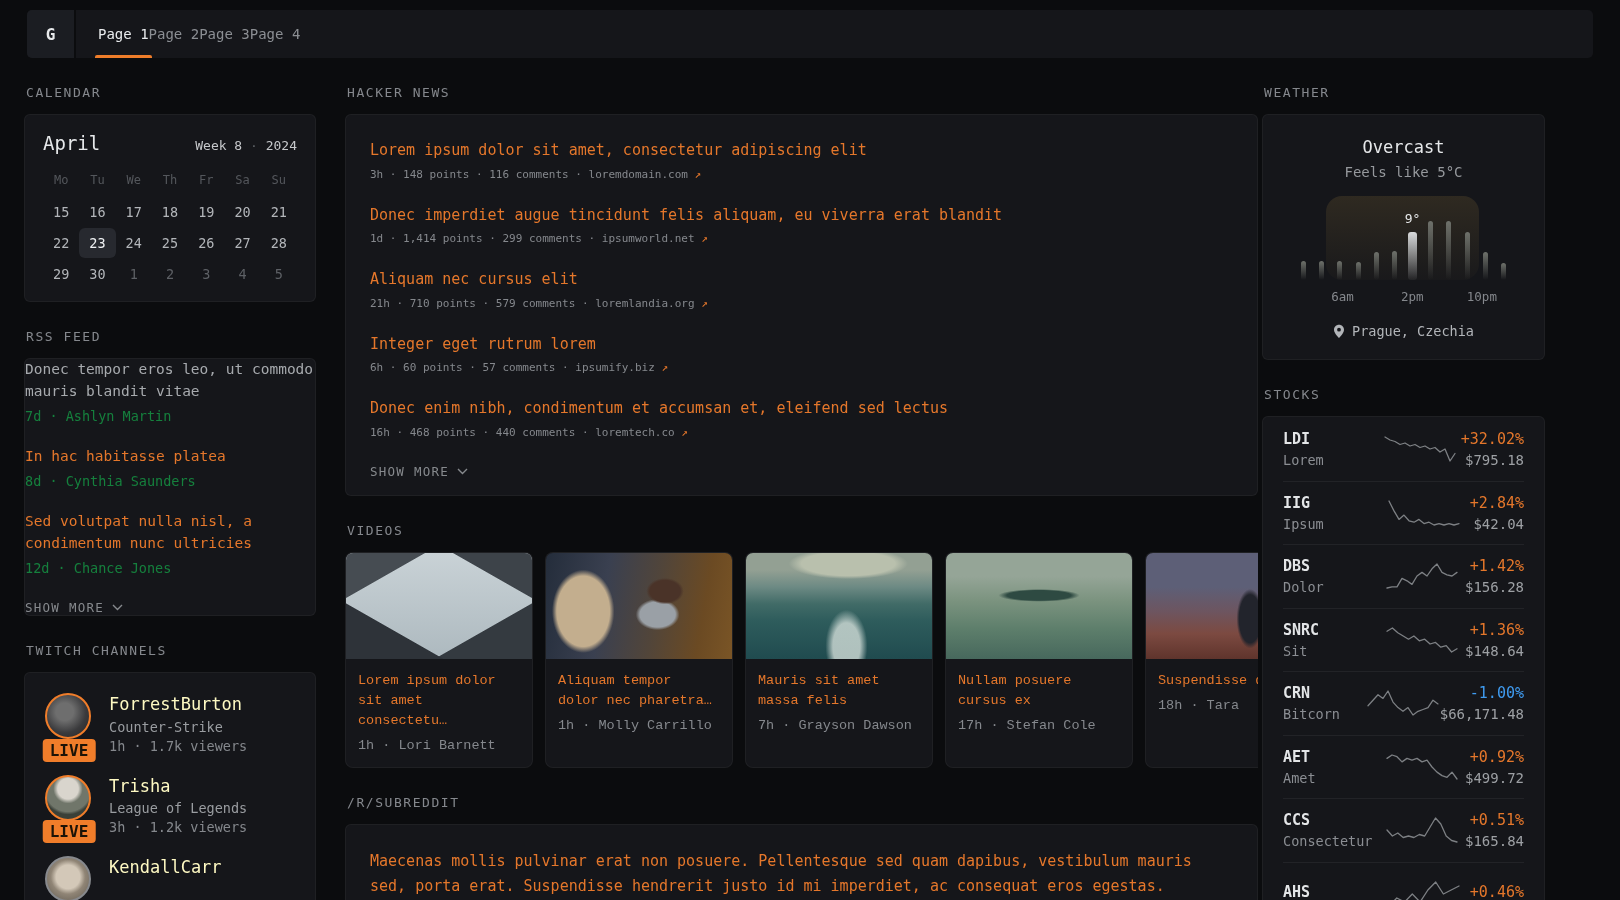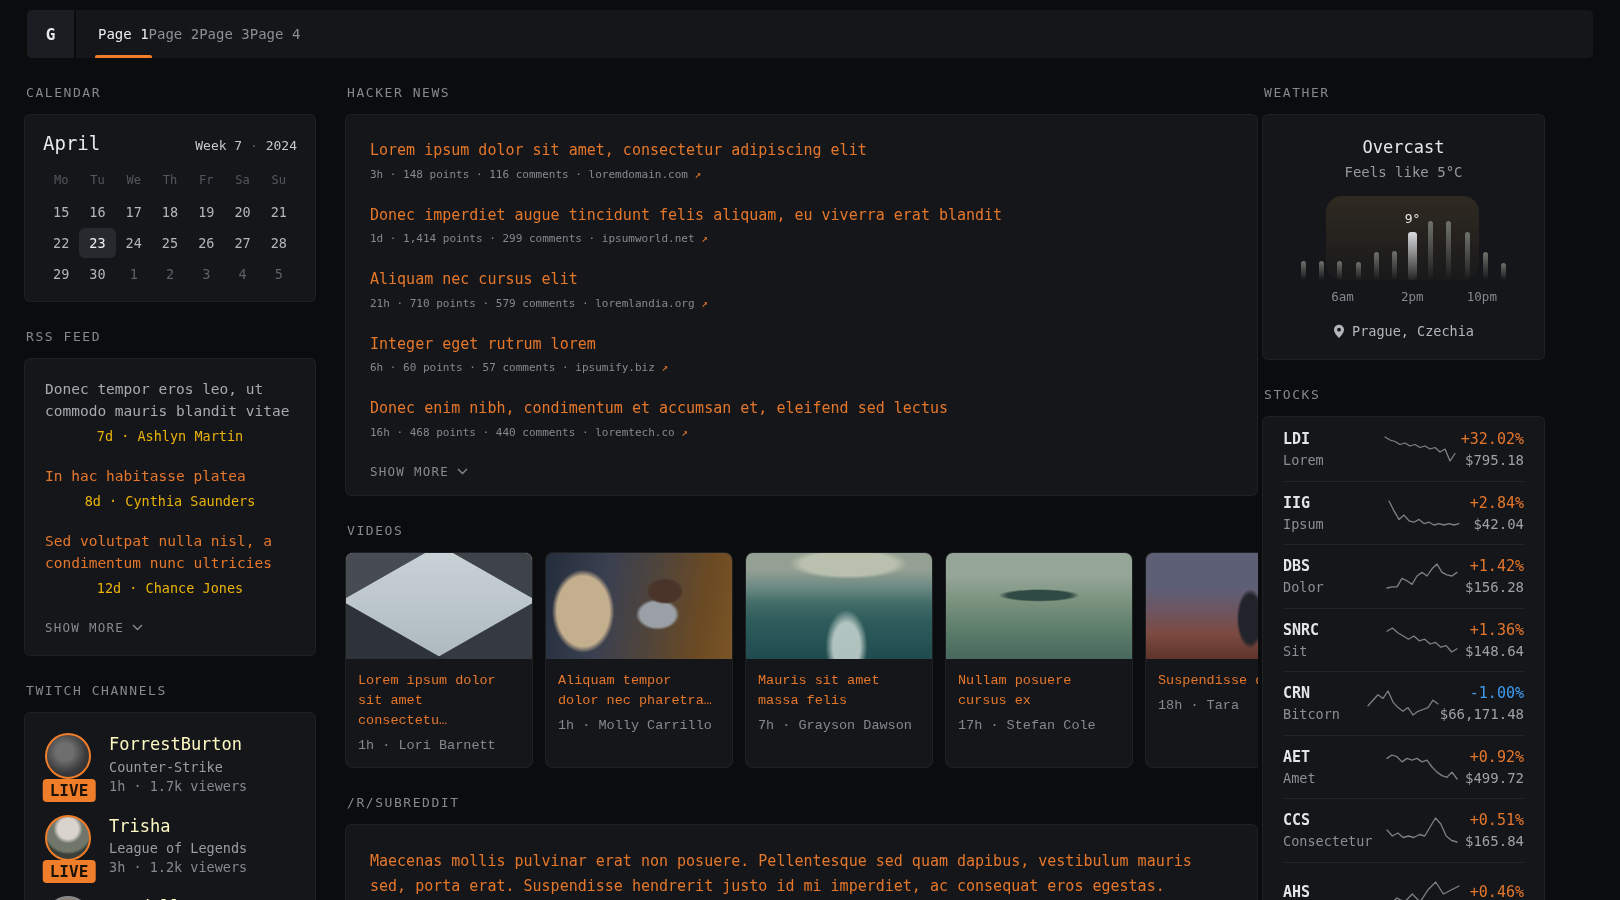--- a/index.html
+++ b/index.html
@@ -39,25 +39,25 @@
   .cal-month { font-size:19px; color:#e6e8ea; }
   .cal-week { font-size:13px; color:#c6c8cb; }
   .cal-week .sep { color:#5d6065; }
   .cal-grid { display:grid; grid-template-columns:repeat(7,1fr); text-align:center; row-gap:1px; }
   .cal-dow { color:#54575c; font-size:12px; padding:7px 0 9px; }
   .cal-day { color:#b3b6ba; font-size:13.5px; padding:7px 0; border-radius:6px; }
   .cal-day.dim { color:#5d6065; }
   .cal-day.selected { background:#27292f; color:#eef0f2; }
 
   
-  .feed-card { padding:20px; }
+  .feed-card { }
   .feed-item { margin-bottom:20px; }
   .feed-title { font-size:14.5px; line-height:1.5; color:#e5772b; cursor:pointer; display:block; }
   .feed-title.visited { color:#a7aaae; }
-  .item-meta { font-size:13.5px; color:#eab308; margin-top:4px; line-height:1.45;text-align:center; }
+  .item-meta { font-size:13.5px; color:#15803d; margin-top:4px; line-height:1.45; }
   .show-more { display:flex; align-items:center; gap:8px; background:none; border:none;
     color:#86898d; font-size:12.5px; letter-spacing:0.1em; cursor:pointer;
     font-family:inherit; padding:2px 0 0; }
   .show-more svg { stroke:#86898d; }
 
   
   .tw-card { padding:20px 20px 10px; }
   .tw-row { display:flex; gap:16px; margin-bottom:21px; cursor:pointer; }
   .av-wrap { position:relative; width:48px; flex:0 0 48px; }
   .avatar { width:46px; height:46px; border-radius:50%; border:2px solid #f07d2a; }
@@ -165,21 +165,21 @@
     </div>
   </div>
 
   <div class="col-left">
 
     <div class="section-title">CALENDAR</div>
     <div class="card cal-card">
       <div class="cal-head">
         <div class="cal-month">April</div>
         <div class="cal-week">
-          <span>Week 7</span>
+          <span>Week 8</span>
           <span class="sep">·</span>
           <span>2024</span>
         </div>
       </div>
       <div class="cal-grid" id="cal-grid">
           <div class="cal-dow">Mo</div>
           <div class="cal-dow">Tu</div>
           <div class="cal-dow">We</div>
           <div class="cal-dow">Th</div>
           <div class="cal-dow">Fr</div>

